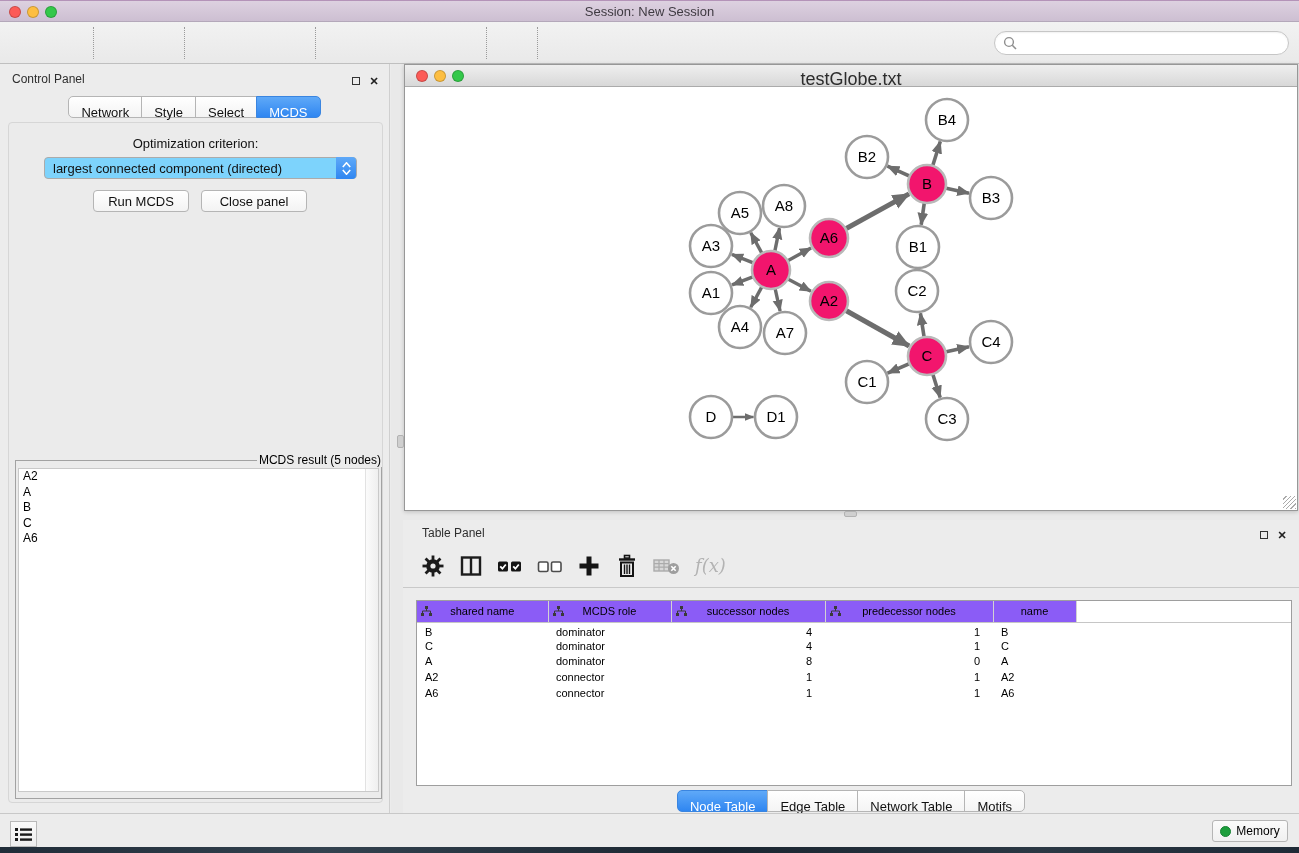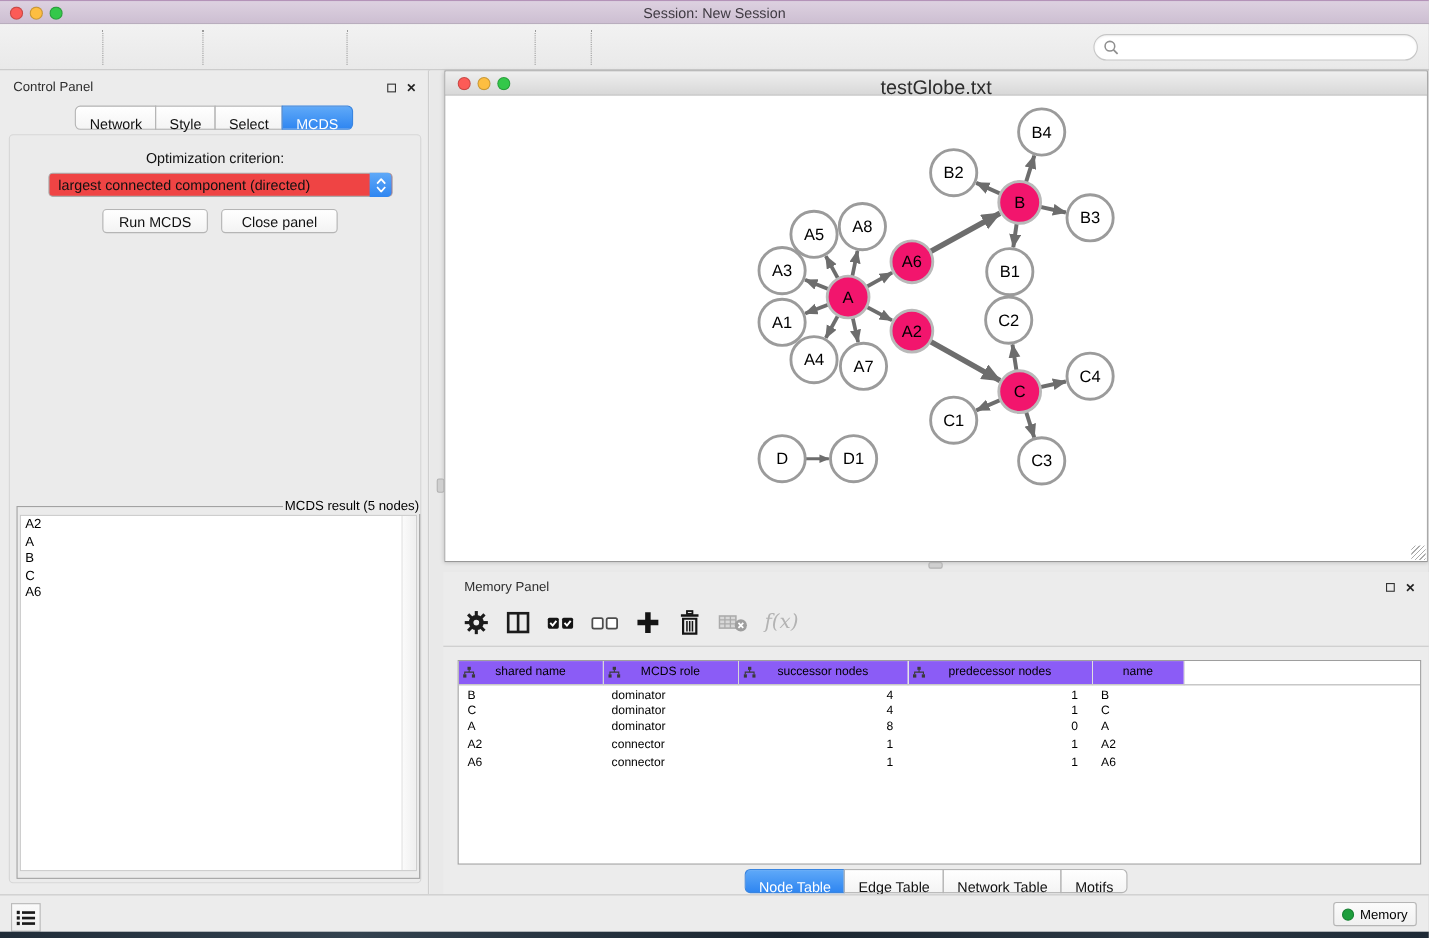--- a/index.html
+++ b/index.html
@@ -44,21 +44,21 @@
     font-family:"Liberation Sans",sans-serif; }
   .seg:first-child { border-radius:5px 0 0 5px; margin-left:0; }
   .seg:last-child { border-radius:0 5px 5px 0; }
   .seg.active { background:linear-gradient(#5fa9f8,#2f86f1); color:#fff; border-color:#3a85e0; }
   .cp-tabs { top:32px; }
   .cp-content { position:absolute; left:8px; top:58px; width:375px; height:681px;
     background:#ebebeb; border:1px solid #d6d6d6; border-radius:4px; }
   .opt-label { position:absolute; left:0; width:100%; top:13px; text-align:center;
     font-size:13px; color:#111; }
   .selectbox { position:absolute; left:35px; top:34px; width:313px; height:22px;
-    background:#ef4444; border:1px solid #ababab; border-radius:4px; font-size:13px;
+    background:#7dd3fc; border:1px solid #ababab; border-radius:4px; font-size:13px;
     display:flex; align-items:center; padding-left:8px; color:#111; }
   .stepper { position:absolute; right:0px; top:-1px; width:20px; height:22px;
     background:linear-gradient(#5fa9f8,#2f86f1); border-radius:0 4px 4px 0;
     display:flex; flex-direction:column; align-items:center; justify-content:center; gap:1px; }
   .stepper svg { display:block; }
   .pbtn { position:absolute; height:22px; background:linear-gradient(#ffffff,#f3f3f3);
     border:1px solid #b5b5b5; border-radius:4px; font-size:13px; color:#111;
     font-family:"Liberation Sans",sans-serif; }
   .run-btn { left:84px; top:67px; width:96px; }
   .closep-btn { left:192px; top:67px; width:106px; }
@@ -454,21 +454,21 @@
               <text x="927" y="361" text-anchor="middle" font-size="15" fill="#000" font-family="&quot;Liberation Sans&quot;,sans-serif">C</text>
             </g>
           </svg>
       </div>
       <div class="vthumb"></div>
       <div class="hthumb"></div>
       <div class="resize-grip"></div>
     </div>
 
     <div class="table-panel">
-      <div class="panel-head" style="left:19px; top:6px">Memory Panel</div>
+      <div class="panel-head" style="left:19px; top:6px">Table Panel</div>
       <div class="panel-ctl" style="right:28px; top:5px"><span class="float-icon"></span></div>
       <div class="panel-ctl" style="right:10px; top:5px"><span class="close-icon">✕</span></div>
 
       <div class="tp-toolbar">
         <button class="tpbtn">
           <svg width="24" height="24" viewBox="0 0 24 24">
             <g fill="#1c1c1c">
               <circle cx="12" cy="12" r="6.8"></circle>
               <g>
                 <rect x="10.6" y="1.5" width="2.8" height="5"></rect>

